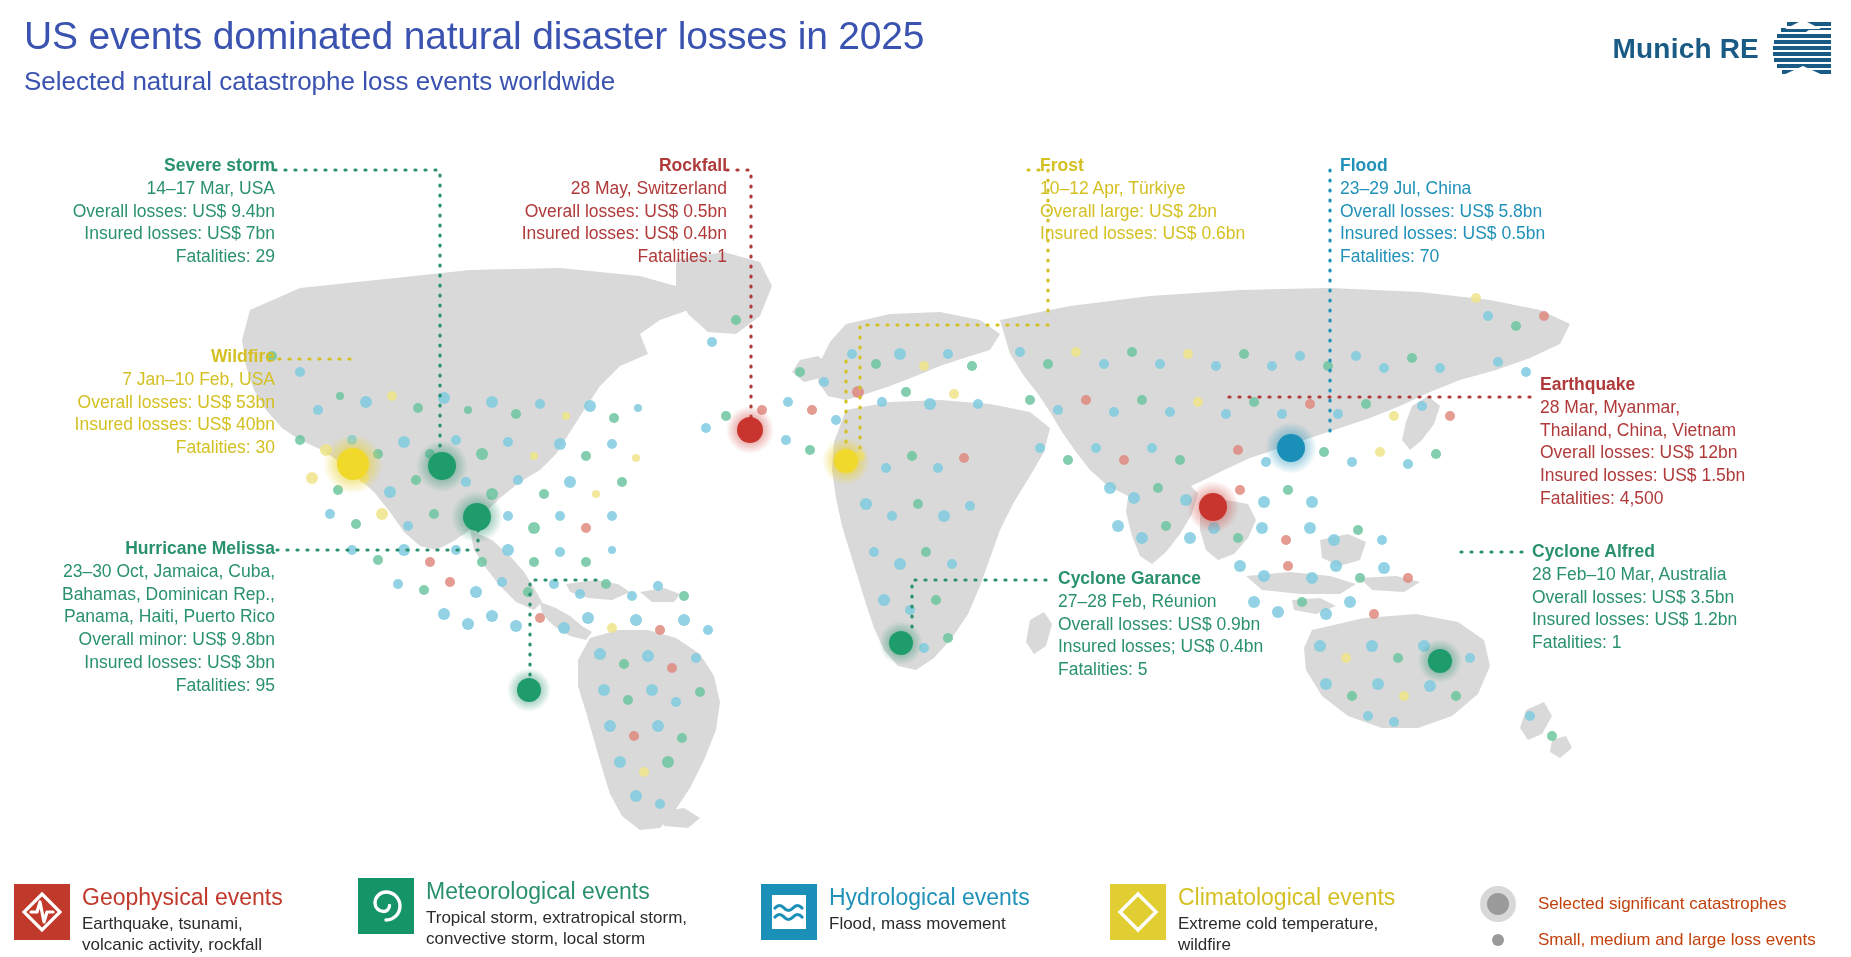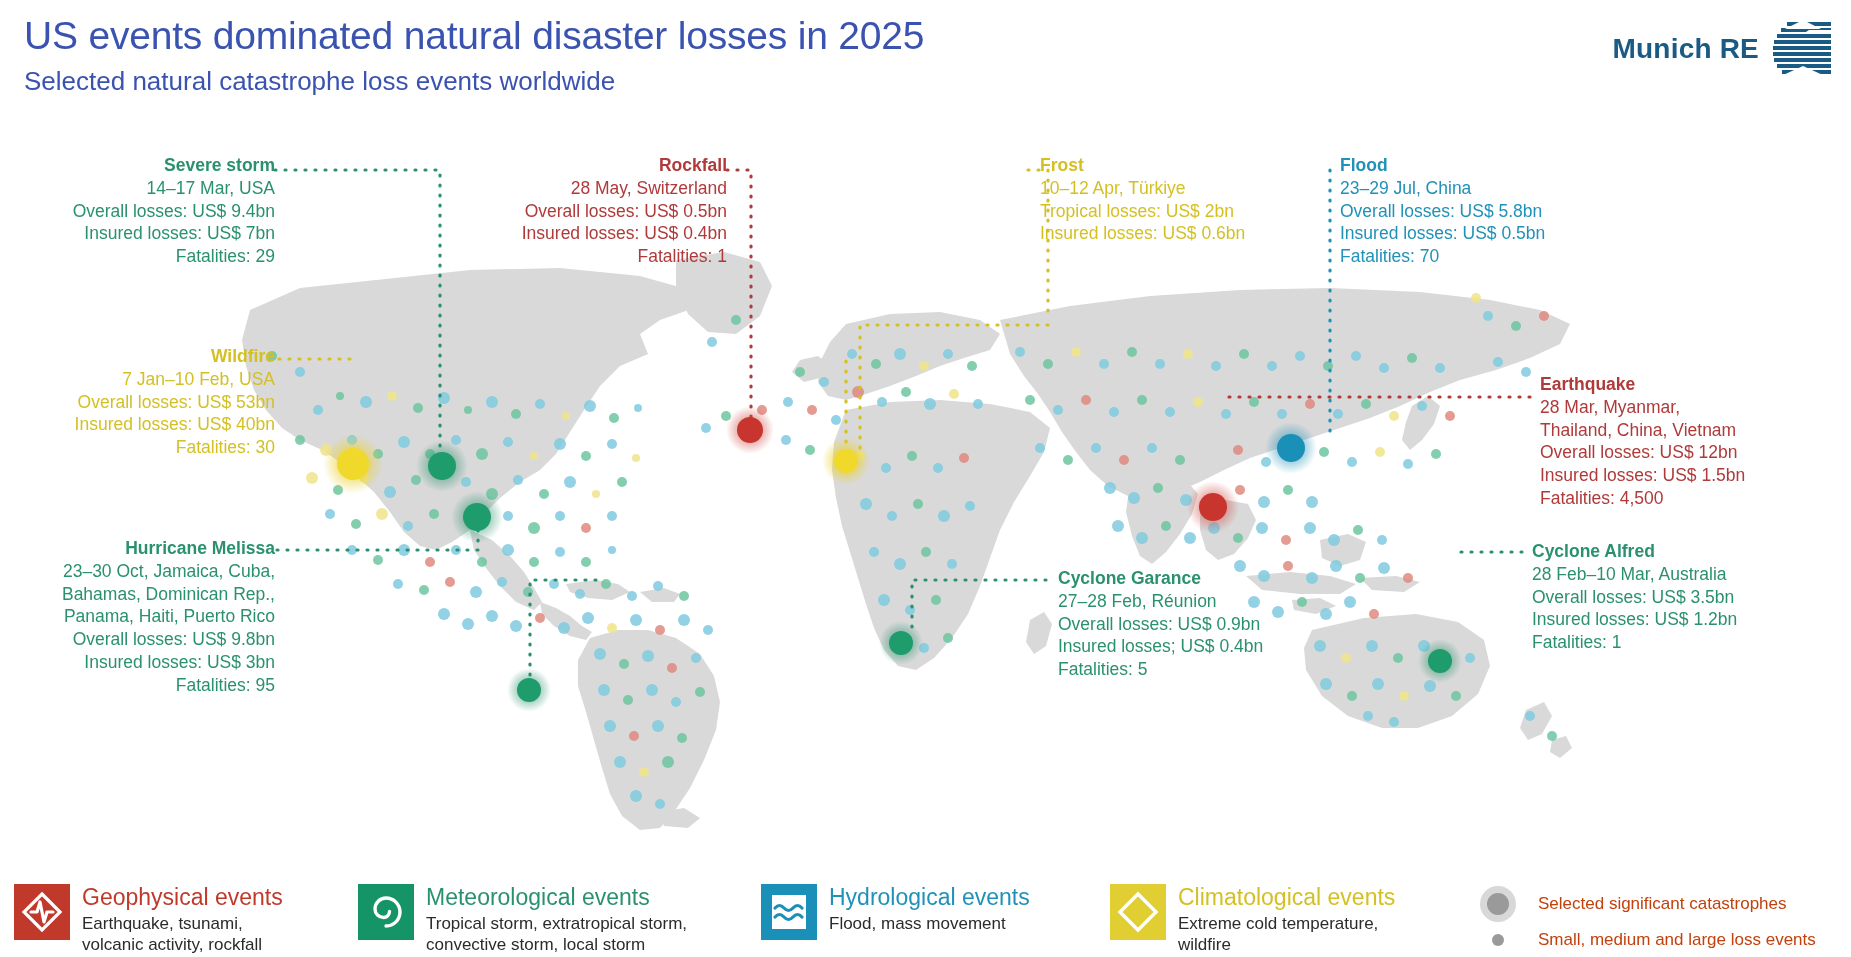--- a/index.html
+++ b/index.html
@@ -509,38 +509,38 @@
     <div class="ln">Overall losses: US$ 53bn</div>
     <div class="ln">Insured losses: US$ 40bn</div>
     <div class="ln">Fatalities: 30</div>
   </div>
 
   <div class="callout right-align c-met" style="left:10px; top:427px; width:265px;">
     <div class="ttl">Hurricane Melissa</div>
     <div class="ln">23–30 Oct, Jamaica, Cuba,</div>
     <div class="ln">Bahamas, Dominican Rep.,</div>
     <div class="ln">Panama, Haiti, Puerto Rico</div>
-    <div class="ln">Overall losses: US$ 9.8bn</div>
+    <div class="ln">Overall minor: US$ 9.8bn</div>
     <div class="ln">Insured losses: US$ 3bn</div>
     <div class="ln">Fatalities: 95</div>
   </div>
 
 
   <div class="callout right-align c-geo" style="left:455px; top:44px; width:272px;">
     <div class="ttl">Rockfall</div>
     <div class="ln">28 May, Switzerland</div>
     <div class="ln">Overall losses: US$ 0.5bn</div>
     <div class="ln">Insured losses: US$ 0.4bn</div>
     <div class="ln">Fatalities: 1</div>
   </div>
 
   <div class="callout left-align c-cli" style="left:1040px; top:44px;">
     <div class="ttl">Frost</div>
     <div class="ln">10–12 Apr, Türkiye</div>
-    <div class="ln">Tropical losses: US$ 2bn</div>
+    <div class="ln">Overall large: US$ 2bn</div>
     <div class="ln">Insured losses: US$ 0.6bn</div>
   </div>
 
   <div class="callout left-align c-met" style="left:1058px; top:457px;">
     <div class="ttl">Cyclone Garance</div>
     <div class="ln">27–28 Feb, Réunion</div>
     <div class="ln">Overall losses: US$ 0.9bn</div>
     <div class="ln">Insured losses; US$ 0.4bn</div>
     <div class="ln">Fatalities: 5</div>
   </div>
@@ -579,21 +579,21 @@
       <path d="M28 10 L46 28 L28 46 L10 28 Z" fill="none" stroke="#ffffff" stroke-width="3.2"></path>
       <path d="M17 28 H23 L26 18 L30 38 L33 28 H39" fill="none" stroke="#ffffff" stroke-width="3.2" stroke-linejoin="round" stroke-linecap="round"></path>
     </svg>
     <div class="leg-txt">
       <div class="leg-title">Geophysical events</div>
       <div class="leg-desc">Earthquake, tsunami,</div>
       <div class="leg-desc" style="margin-top:0;">volcanic activity, rockfall</div>
     </div>
   </div>
 
-  <div class="leg-item leg-met" style="left:358px; top:12px;">
+  <div class="leg-item leg-met" style="left:358px; top:6px;">
     <svg class="leg-icon" viewBox="0 0 56 56">
       <rect x="0" y="0" width="56" height="56" fill="#159468"></rect>
       <path d="M28 42 a14 14 0 0 0 14 -14 a14 14 0 0 0 -14 -14 a11 11 0 0 0 -11 11 a8.5 8.5 0 0 0 8.5 8.5 a6 6 0 0 0 6 -6" fill="none" stroke="#ffffff" stroke-width="3.4" stroke-linecap="round"></path>
       <path d="M28 14 a14 14 0 0 0 -14 14 a14 14 0 0 0 14 14" fill="none" stroke="#ffffff" stroke-width="3.4" stroke-linecap="round" opacity="0"></path>
     </svg>
     <div class="leg-txt">
       <div class="leg-title">Meteorological events</div>
       <div class="leg-desc">Tropical storm, extratropical storm,</div>
       <div class="leg-desc" style="margin-top:0;">convective storm, local storm</div>
     </div>

